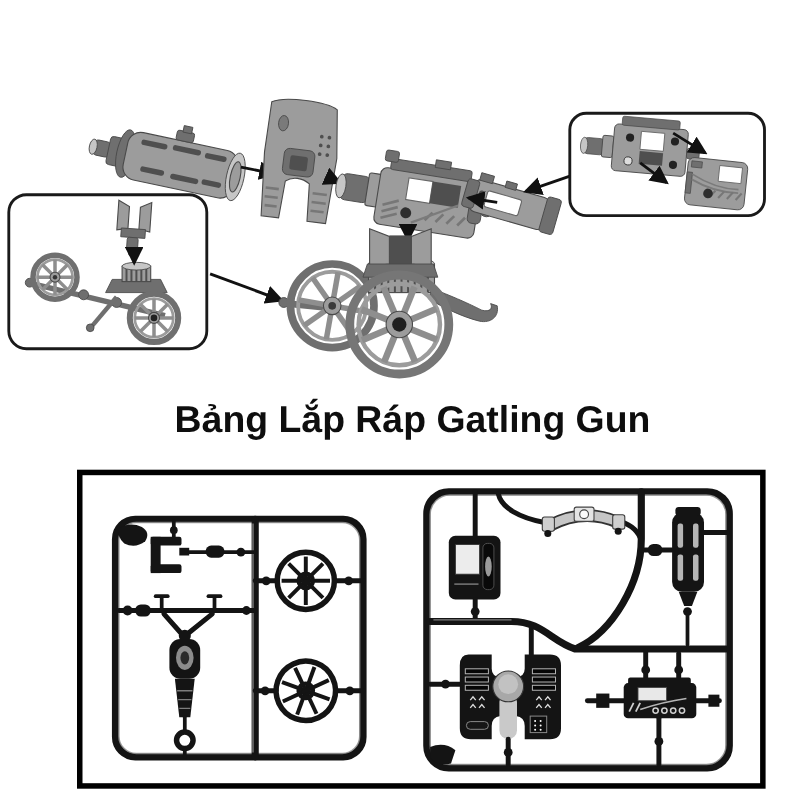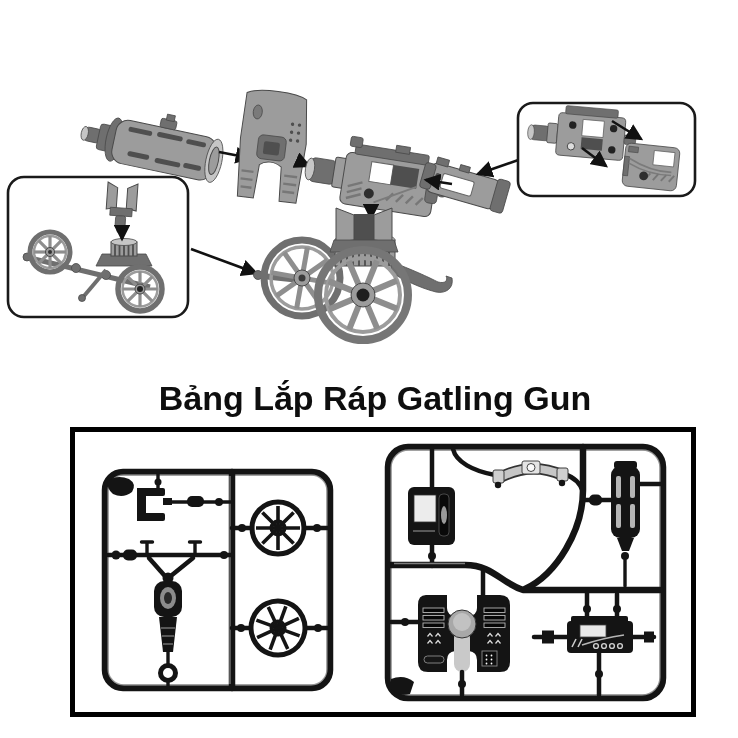--- a/index.html
+++ b/index.html
@@ -4,21 +4,21 @@
 <style>
   :root{
     --bg:#ffffff; --part-gray:#9c9c9c; --part-dark:#6f6f6f; --part-light:#c6c6c6;
     --part-detail:#4f4f4f; --part-outline:#4a4a4a; --arrow:#111111; --outline-strong:#1a1a1a;
     --sprue:#141414; --sprue-highlight:#8f8f8f; --panel-border:#000000; --title-color:#0e0e0e;
   }
   html,body{margin:0;padding:0}
   body{width:738px;height:738px;background:var(--bg);font-family:"Liberation Sans","DejaVu Sans",sans-serif}
   .stage{position:relative;width:738px;height:738px;overflow:hidden;background:var(--bg)}
   #top-svg{position:absolute;left:0;top:0}
-  .title{position:absolute;left:0;top:379px;width:738px;text-align:center;
+  .title{position:absolute;left:0;top:363px;width:738px;text-align:center;
          font-size:34px;font-weight:bold;color:var(--title-color);padding-left:12px;box-sizing:border-box}
   .panel{position:absolute;left:70px;top:427px;width:626px;height:290px;
          border:5px solid var(--panel-border);background:#ffffff;box-sizing:border-box}
   
   .pg{fill:var(--part-gray);stroke:var(--part-outline);stroke-width:1}
   .pgd{fill:var(--part-dark);stroke:var(--part-outline);stroke-width:.8}
   .pgl{fill:var(--part-light);stroke:var(--part-outline);stroke-width:.8}
   .det{fill:var(--part-detail)}
   .wht{fill:#ffffff;stroke:#666;stroke-width:1}
   .vent{stroke:#777;stroke-width:2.4;fill:none}

